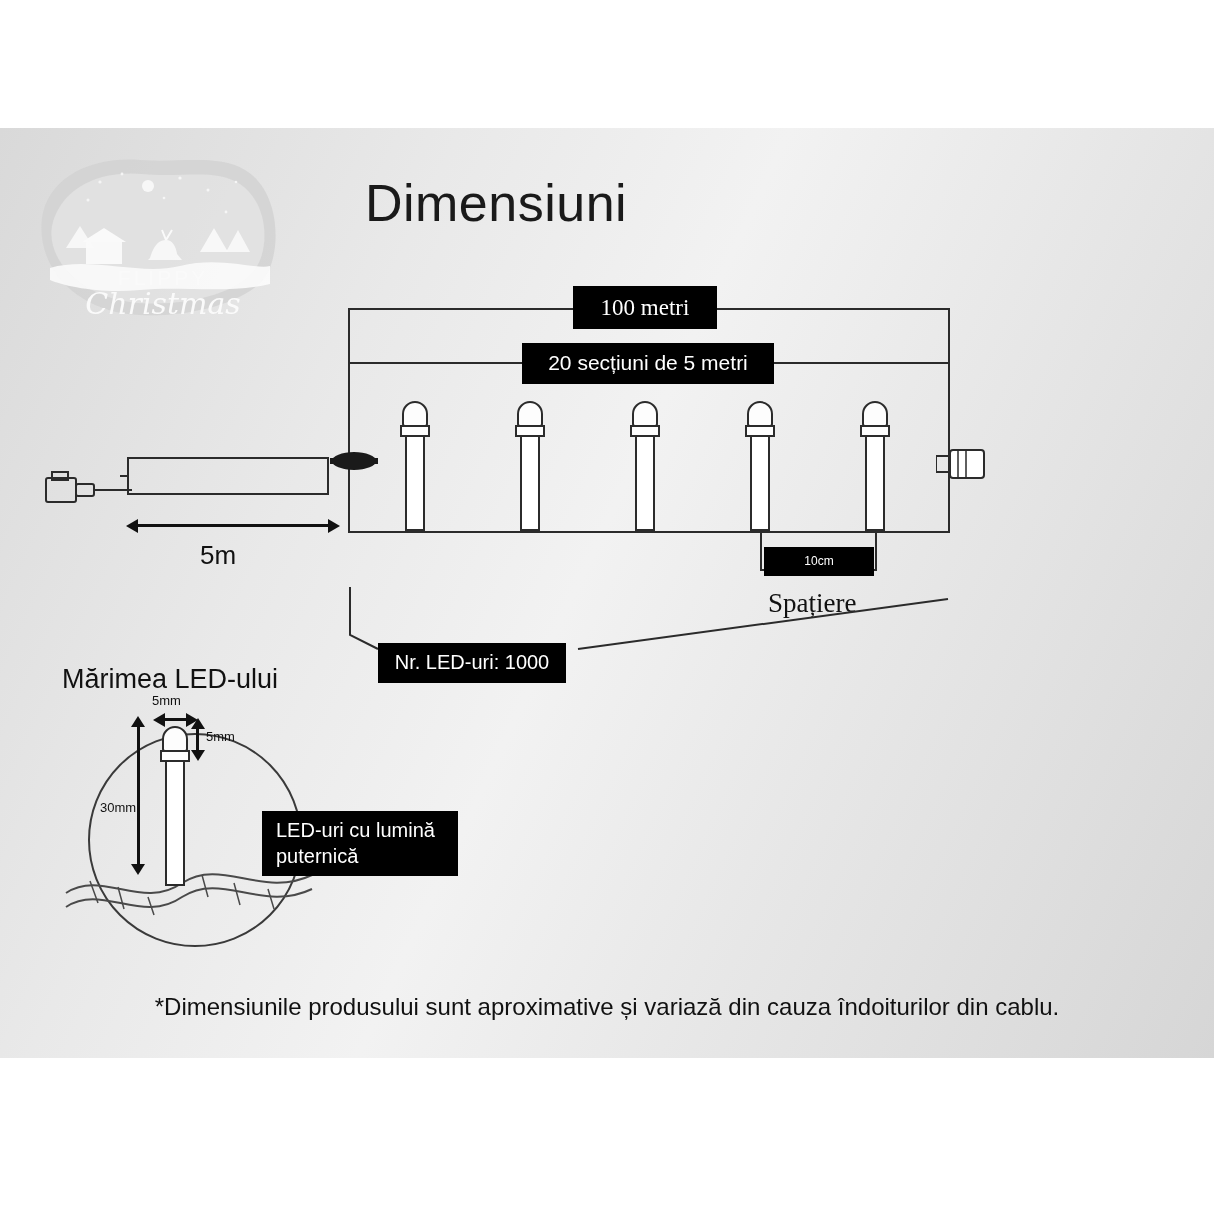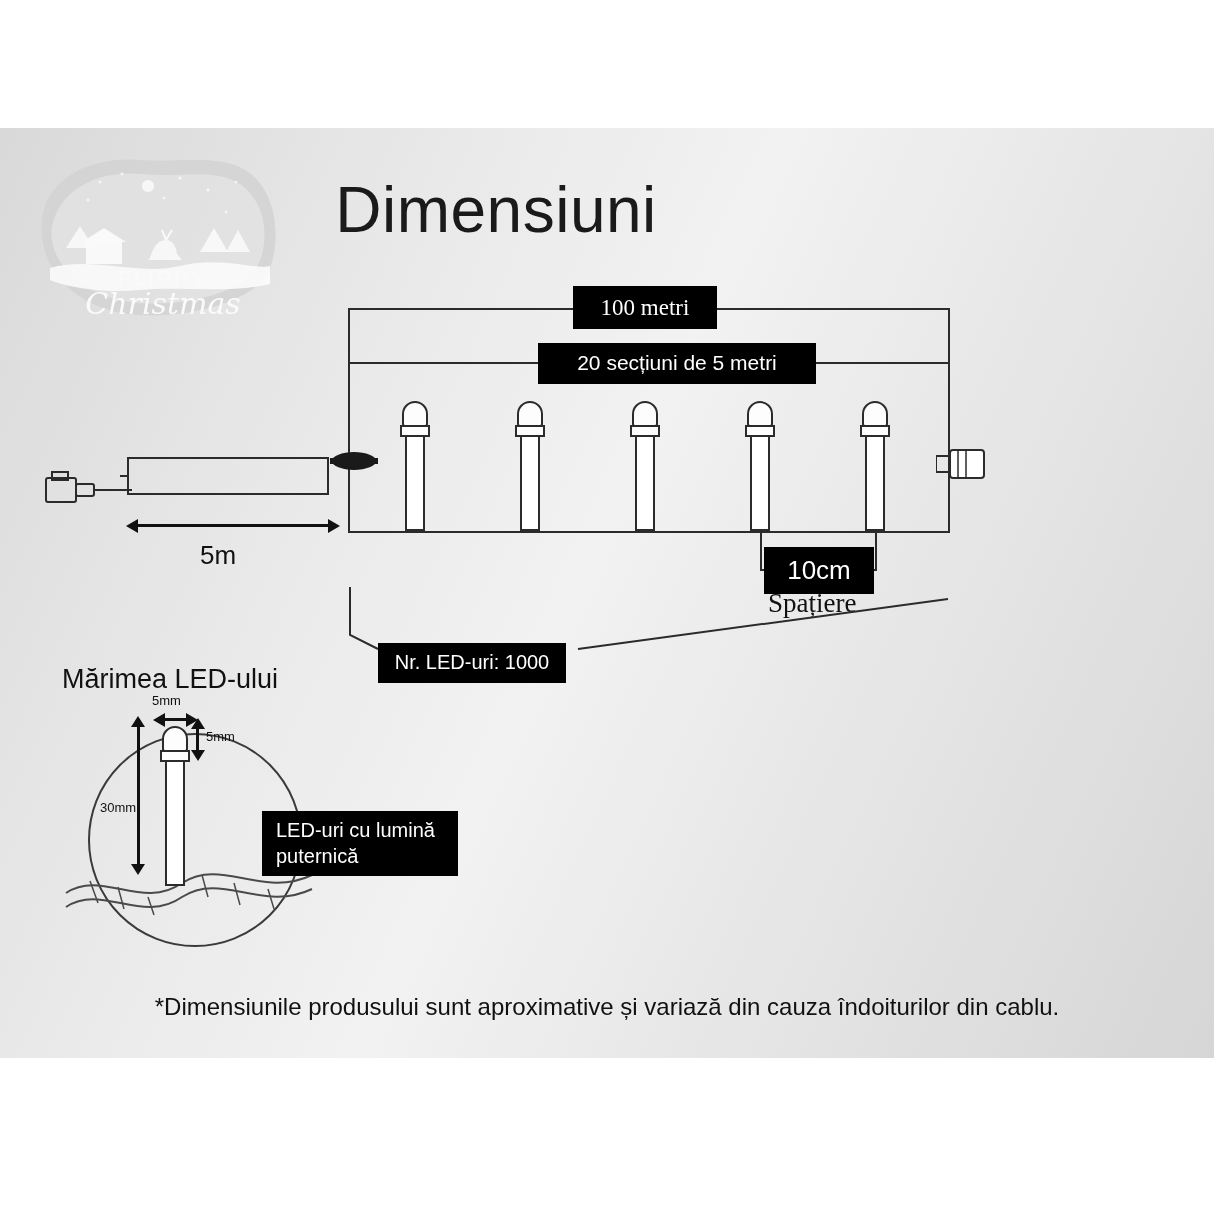--- a/index.html
+++ b/index.html
@@ -24,21 +24,21 @@
     background: linear-gradient(115deg, #d9d9d9 0%, #e9e9e9 28%, #f2f2f2 48%, #e7e7e7 68%, #d6d6d6 100%);
   }
   .abs { position: absolute; }
 
   
   #title {
     left: 0;
     top: 45px;
     width: 992px;
     text-align: center;
-    font-size: 64px;
+    font-size: 52px;
     color: #1a1a1a;
     letter-spacing: 0.5px;
   }
 
   
   #logo {
     left: 30px;
     top: 20px;
     width: 265px;
     height: 180px;
@@ -191,21 +191,21 @@
 
     <div class="abs hline" style="left:348px; top:180px; width:602px;"></div>
     <div class="abs vline" style="left:348px; top:180px; height:225px;"></div>
     <div class="abs vline" style="left:948px; top:180px; height:225px;"></div>
     <div class="abs hline" style="left:348px; top:403px; width:602px;"></div>
 
     <div class="abs hline" style="left:348px; top:234px; width:602px;"></div>
 
     <div class="abs chip" style="left:573px; top:158px; width:144px; text-align:center; font-size:23px;font-family:Liberation Serif, serif;">100 metri</div>
 
-    <div class="abs chip" style="left:538px; top:215px; width:278px; text-align:center;">20 secțiuni de 5 metri</div>
+    <div class="abs chip" style="left:522px; top:215px; width:252px; text-align:center;">20 secțiuni de 5 metri</div>
 
     <div class="abs bulb" style="left:398px; top:273px;">
       <div class="cap"></div>
       <div class="neck"></div>
       <div class="body"></div>
     </div>
     <div class="abs bulb" style="left:513px; top:273px;">
       <div class="cap"></div>
       <div class="neck"></div>
       <div class="body"></div>
@@ -257,21 +257,21 @@
       <svg width="60" height="36" viewBox="0 0 60 36">
         <rect x="0" y="10" width="14" height="16" fill="none" stroke="#2b2b2b" stroke-width="2"></rect>
         <rect x="14" y="4" width="34" height="28" rx="3" fill="#ffffff" stroke="#2b2b2b" stroke-width="2"></rect>
         <path d="M22 4 L22 32 M30 4 L30 32" stroke="#2b2b2b" stroke-width="1.5"></path>
       </svg>
     </div>
 
     <div class="abs vline" style="left:760px; top:403px; height:40px;"></div>
     <div class="abs vline" style="left:875px; top:403px; height:40px;"></div>
     <div class="abs hline" style="left:760px; top:441px; width:117px;"></div>
-    <div class="abs chip" style="left:764px; top:419px; width:110px; text-align:center; font-size:26px;">10cm</div>
+    <div class="abs chip" style="left:764px; top:419px; width:110px; text-align:center; font-size:12px;">10cm</div>
     <div class="abs section-title" style="left:768px; top:460px;font-family:Liberation Serif, serif;">Spațiere</div>
 
     <div class="abs" style="left:348px; top:455px; width:610px; height:80px;">
       <svg width="610" height="80" viewBox="0 0 610 80">
         <path d="M2 4 L2 52 L30 66" stroke="#2b2b2b" stroke-width="2" fill="none"></path>
         <path d="M600 16 L230 66" stroke="#2b2b2b" stroke-width="2" fill="none"></path>
       </svg>
     </div>
     <div class="abs chip" style="left:378px; top:515px; width:188px; text-align:center; font-size:20px;">Nr. LED-uri: 1000</div>
 

